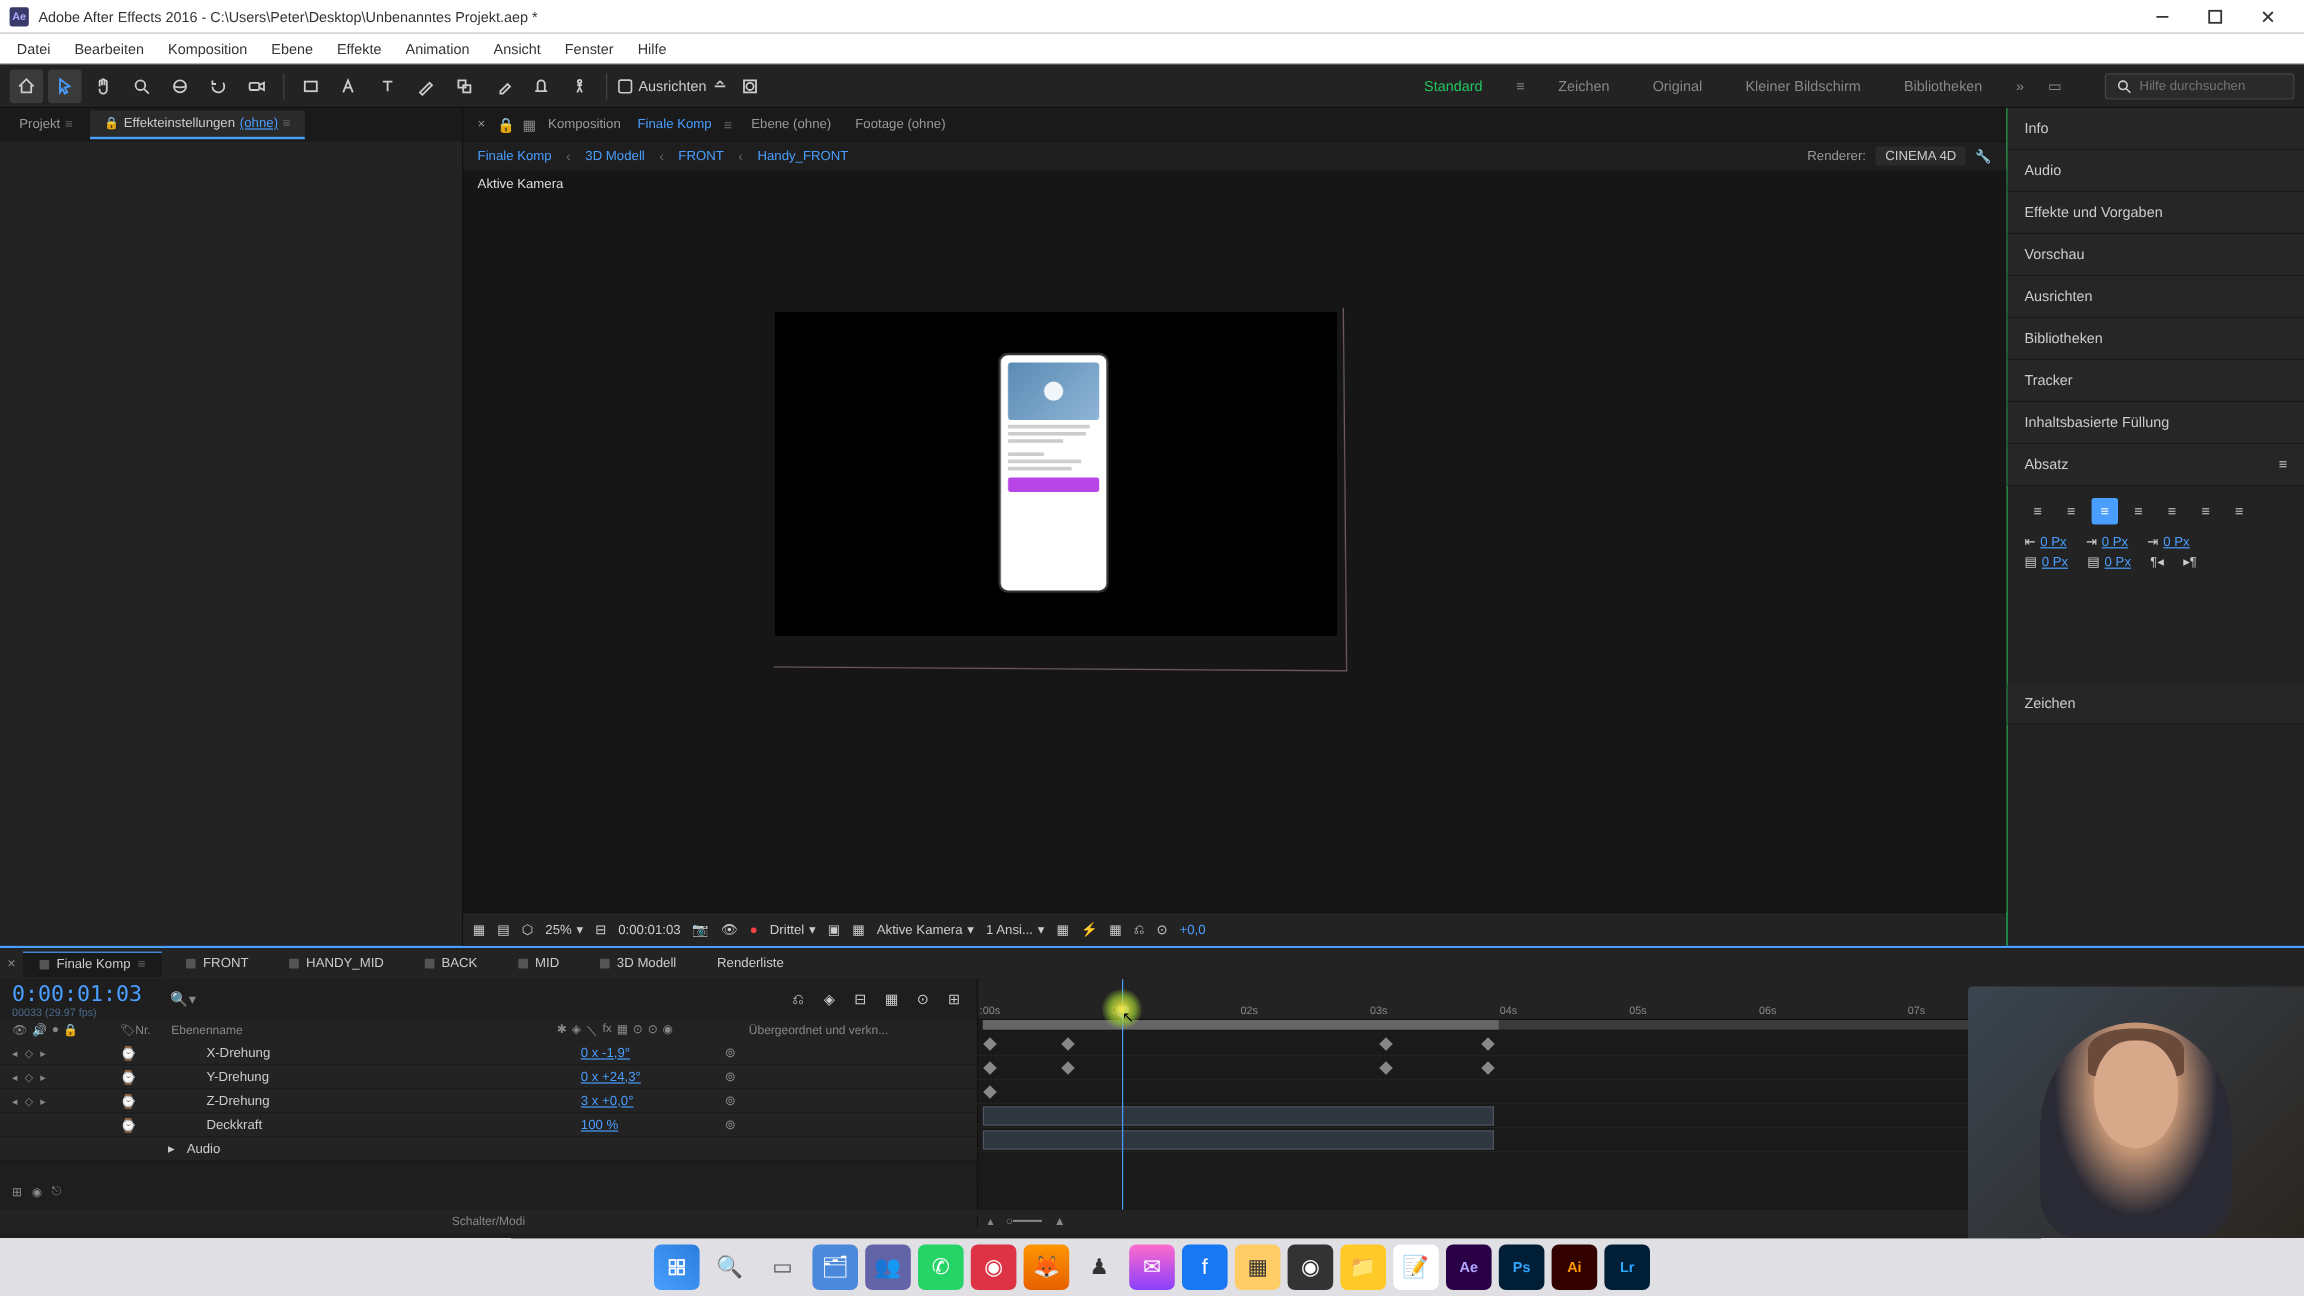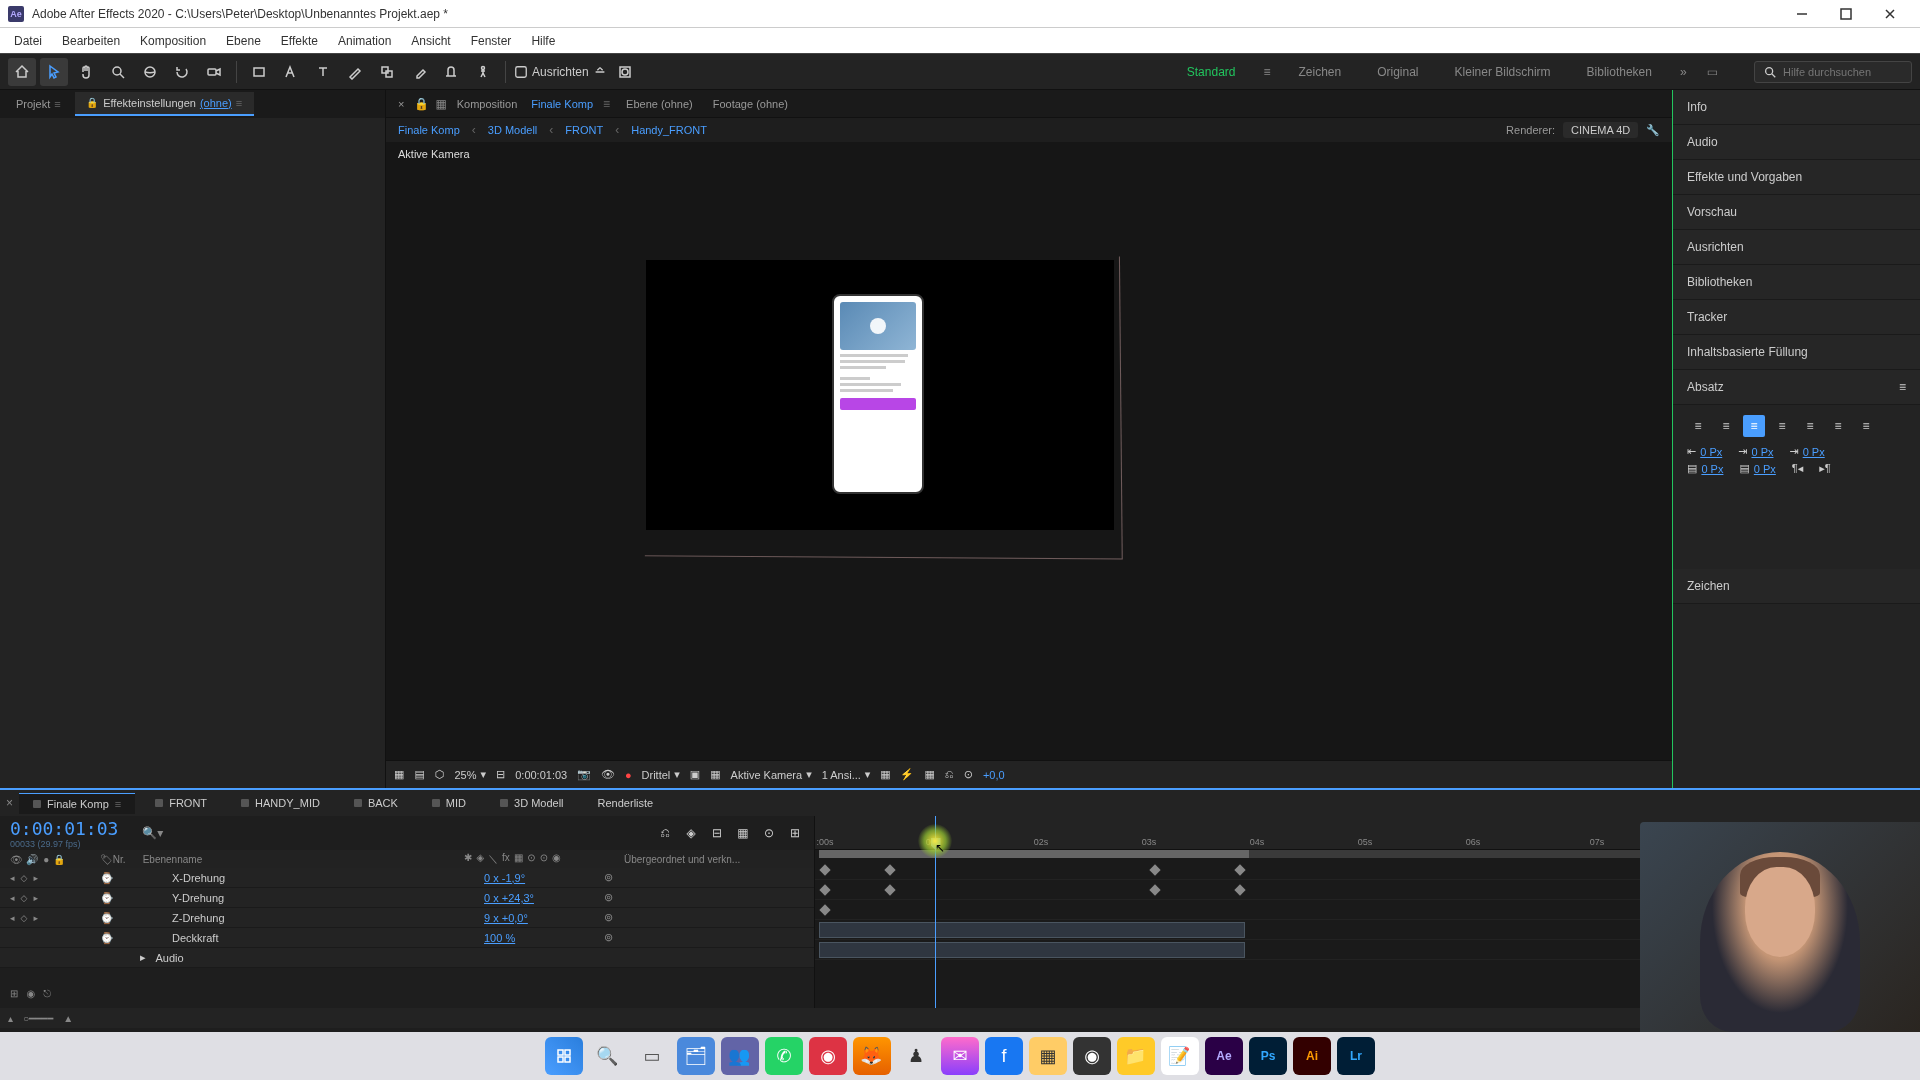--- a/index.html
+++ b/index.html
@@ -143,21 +143,21 @@
 
 svg { width: 16px; height: 16px; stroke: currentColor; fill: none; stroke-width: 1.5; }
 .icon-svg { width:14px; height:14px; }
 </style>
 </head>
 <body>
 
 <div class="titlebar">
   <div class="titlebar-left">
     <div class="app-icon">Ae</div>
-    <div class="titlebar-title">Adobe After Effects 2020 - C:\Users\Peter\Desktop\Unbenanntes Projekt.aep *</div>
+    <div class="titlebar-title">Adobe After Effects 2016 - C:\Users\Peter\Desktop\Unbenanntes Projekt.aep *</div>
   </div>
   <div class="win-controls">
     <div class="win-btn">
         <svg viewBox="0 0 16 16">
           <path d="M3 8h10"></path>
         </svg>
       </div>
     <div class="win-btn">
         <svg viewBox="0 0 16 16">
           <rect x="3" y="3" width="10" height="10"></rect>
@@ -526,21 +526,21 @@
           </div>
       </div>
       <div class="tl-layer">
         <div class="tl-layer-toggles">
             <span>◂</span>
             <span>◇</span>
             <span>▸</span>
           </div>
         <span class="tl-stopwatch">⌚</span>
         <div class="tl-layer-name">Z-Drehung</div>
-        <div class="tl-layer-val">9 x +0,0°</div>
+        <div class="tl-layer-val">3 x +0,0°</div>
         <div class="tl-layer-parent">
             <span>⊚</span>
           </div>
       </div>
       <div class="tl-layer">
         <div class="tl-layer-toggles"></div>
         <span class="tl-stopwatch">⌚</span>
         <div class="tl-layer-name">Deckkraft</div>
         <div class="tl-layer-val">100 %</div>
         <div class="tl-layer-parent">
@@ -600,20 +600,21 @@
       </div>
       <div class="tl-playhead" id="playhead" style="left: 120px;">
         <div class="tl-playhead-knob"></div>
       </div>
       <div class="cursor-hl" style="top: 8px; left: 103px;" id="cursor-hl">
         <span class="cursor-arrow">↖</span>
       </div>
     </div>
   </div>
   <div class="tl-footer">
+    <div class="tl-footer-left">Schalter/Modi</div>
     <div class="tl-footer-right">
       <span>▴</span>
       <span>○━━━━</span>
       <span>▲</span>
     </div>
   </div>
 </div>
 
 <div class="webcam">
   <div class="webcam-person">

